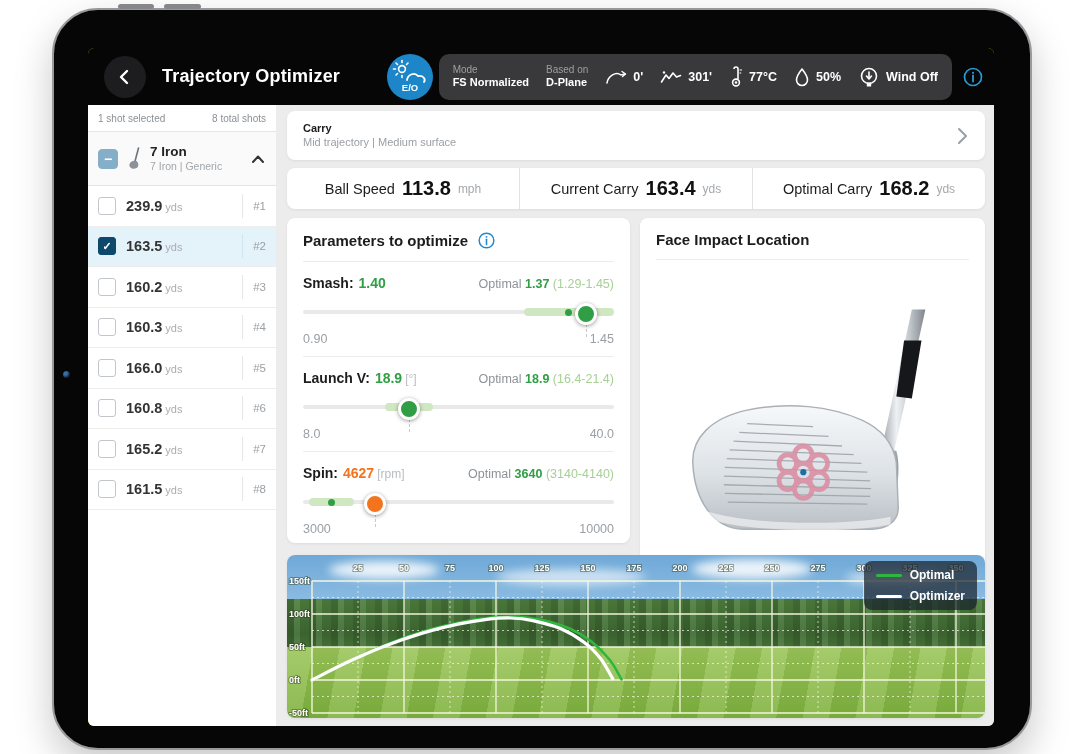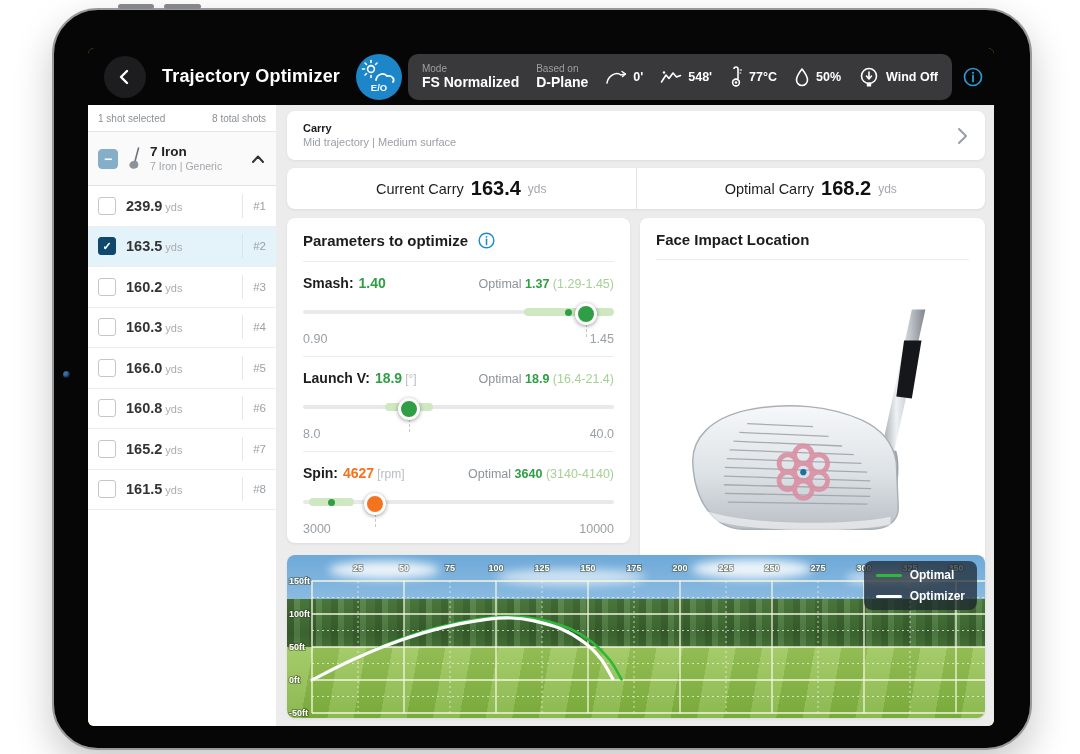--- a/index.html
+++ b/index.html
@@ -16,21 +16,21 @@
   
   .topbar{position:absolute;left:0;top:0;right:0;height:57px;background:#060606;display:flex;align-items:center;}
   .back-btn{width:42px;height:42px;border-radius:50%;background:#1d1d1f;margin-left:16px;
     display:flex;align-items:center;justify-content:center;flex:0 0 auto;}
   .app-title{color:#fff;font-size:18px;font-weight:700;margin-left:16px;letter-spacing:.2px;white-space:nowrap;}
   .eo-circle{width:46px;height:46px;border-radius:50%;background:#1d86c8;margin-left:auto;position:relative;flex:0 0 auto;}
   .env-pill{background:#39393b;border-radius:10px;height:46px;display:flex;align-items:center;
     margin-left:6px;padding:0 14px;gap:17px;}
   .env-group{display:flex;flex-direction:column;justify-content:center;line-height:1.15;}
   .env-label{color:#9f9fa2;font-size:10px;}
-  .env-value{color:#fff;font-size:14px;font-weight:700;white-space:nowrap;}
+  .env-value{color:#fff;font-size:11px;font-weight:700;white-space:nowrap;}
   .env-item{display:flex;align-items:center;gap:6px;}
   .env-item .env-value{font-size:12.5px;}
   .info-btn{margin:0 10px 0 10px;flex:0 0 auto;display:flex;align-items:center;justify-content:center;}
   
   .sidebar{position:absolute;left:0;top:57px;width:188px;bottom:0;background:#fff;border-right:1px solid #dcdcdc;}
   .sb-head{height:26px;display:flex;align-items:center;justify-content:space-between;
     padding:0 10px;color:#8b9095;font-size:10px;border-bottom:1px solid #e6e6e6;}
   .sb-group{height:53px;display:flex;align-items:center;padding:0 10px;gap:8px;background:#fafafa;border-bottom:1px solid #e3e3e3;}
   .cb{width:18px;height:18px;border:1.5px solid #c3c7cb;border-radius:3px;background:#fff;box-sizing:border-box;
     display:flex;align-items:center;justify-content:center;flex:0 0 auto;color:#fff;font-size:12px;line-height:1;}
@@ -151,21 +151,21 @@
            <path d="M2 15 C3 8 11 3 16 7 L20 6" fill="none" stroke="#fff" stroke-width="1.6" stroke-linecap="round"></path>
            <path d="M17 3.5 L20.5 6 L17.5 8.5" fill="none" stroke="#fff" stroke-width="1.4" stroke-linecap="round" stroke-linejoin="round"></path>
          </svg>
          <span class="env-value">0'</span>
        </div>
        <div class="env-item">
          <svg width="22" height="16" viewBox="0 0 22 16">
            <path d="M1.5 13 L6 6 L9 9.5 L13 4 L16.5 8 L20.5 6.5" fill="none" stroke="#fff" stroke-width="1.6" stroke-linecap="round" stroke-linejoin="round"></path>
            <circle cx="4" cy="3.5" r="1.2" fill="#fff"></circle>
          </svg>
-         <span class="env-value">548'</span>
+         <span class="env-value">301'</span>
        </div>
        <div class="env-item">
          <svg width="14" height="22" viewBox="0 0 14 22">
            <path d="M5 3 a2 2 0 0 1 4 0 V13" fill="none" stroke="#fff" stroke-width="1.6"></path>
            <circle cx="7" cy="16.5" r="3.4" fill="none" stroke="#fff" stroke-width="1.6"></circle>
            <circle cx="7" cy="16.5" r="1.3" fill="#fff"></circle>
            <line x1="10.5" y1="4" x2="13" y2="4" stroke="#fff" stroke-width="1.2"></line>
            <line x1="10.5" y1="7" x2="12.2" y2="7" stroke="#fff" stroke-width="1.2"></line>
          </svg>
          <span class="env-value">77°C</span>
@@ -280,20 +280,25 @@
        <div>
          <div class="carry-title">Carry</div>
          <div class="carry-sub">Mid trajectory | Medium surface</div>
        </div>
        <svg class="chev" width="14" height="20" viewBox="0 0 14 20">
          <polyline points="4,3 11,10 4,17" fill="none" stroke="#9a9fa4" stroke-width="2" stroke-linecap="round" stroke-linejoin="round"></polyline>
        </svg>
      </div>
 
      <div class="card stats-card">
+       <div class="stat">
+         <span class="stat-label">Ball Speed</span>
+         <span class="stat-value">113.8</span>
+         <span class="stat-unit">mph</span>
+       </div>
        <div class="stat">
          <span class="stat-label">Current Carry</span>
          <span class="stat-value">163.4</span>
          <span class="stat-unit">yds</span>
        </div>
        <div class="stat">
          <span class="stat-label">Optimal Carry</span>
          <span class="stat-value">168.2</span>
          <span class="stat-unit">yds</span>
        </div>

